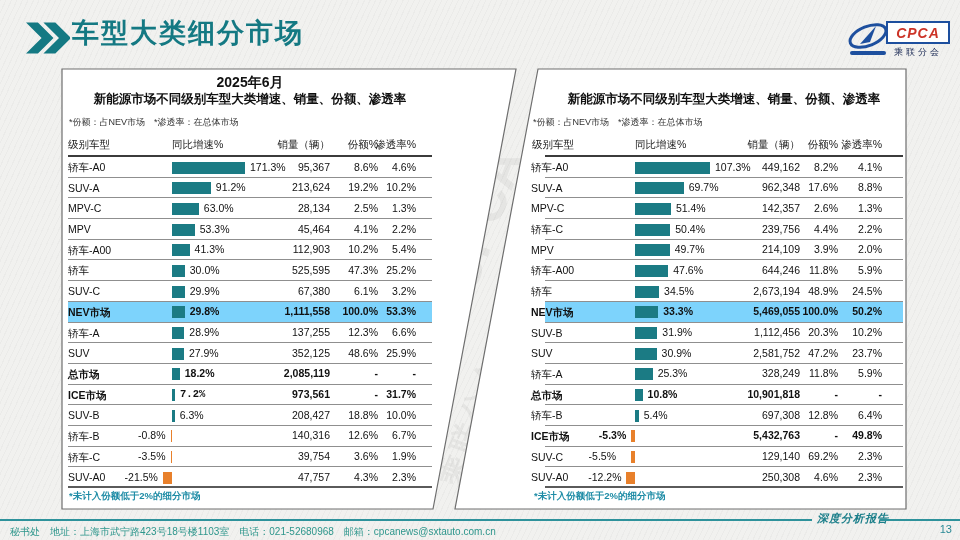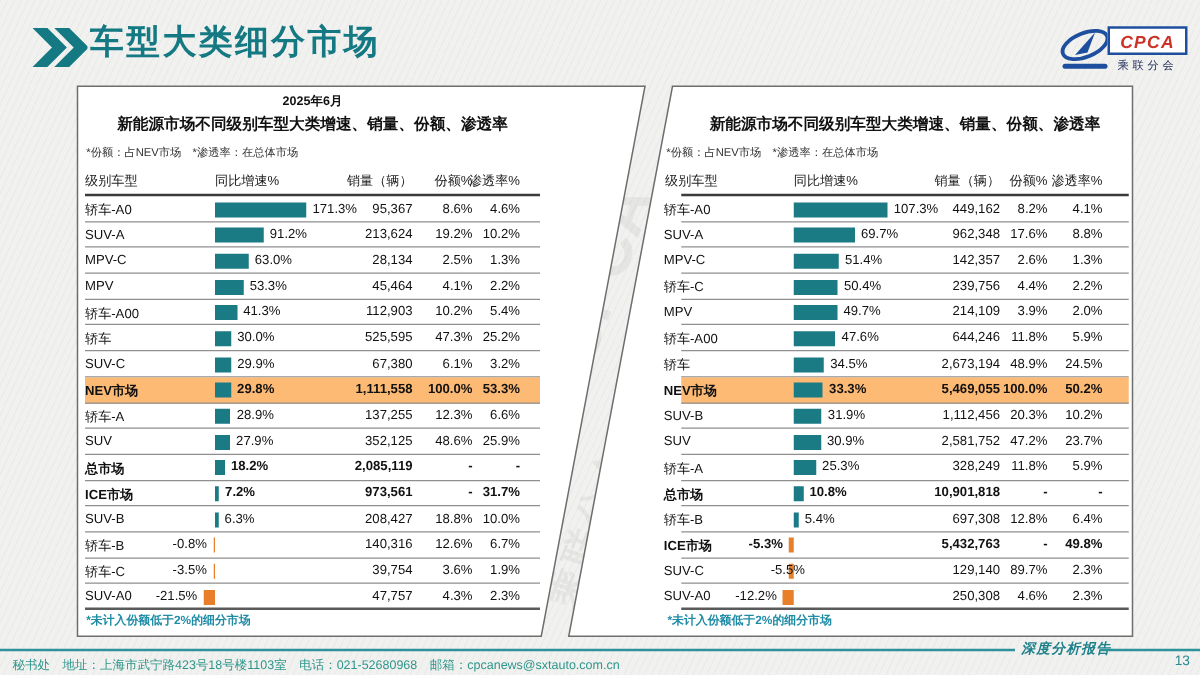--- a/index.html
+++ b/index.html
@@ -22,35 +22,35 @@
   .logo-name{position:absolute;left:38px;top:30px;width:64px;text-align:center;font-size:9px;color:#1b2a55;letter-spacing:3px;white-space:nowrap;}
   
   .wm{position:absolute;color:rgba(90,90,90,0.08);font-weight:800;transform:rotate(-70deg);white-space:nowrap;}
   #wm1{left:408px;top:190px;font-size:52px;}
   #wm2{left:404px;top:400px;font-size:30px;letter-spacing:4px;}
   
   #panel-shapes{position:absolute;left:0;top:0;}
   .panel-content{position:absolute;top:69px;height:440px;color:#111;}
   #panelL{left:68px;width:364px;}
   #panelR{left:545px;width:358px;}
-  .ptitle{position:absolute;top:5px;left:0;right:0;text-align:center;font-size:10px;font-weight:700;}
+  .ptitle{position:absolute;top:5px;left:0;right:0;text-align:center;font-size:14px;font-weight:700;}
   .psub{position:absolute;top:22px;left:0;right:0;text-align:center;font-size:12.5px;font-weight:700;}
   .pnote{position:absolute;top:47px;left:1px;font-size:9px;color:#333;}
   #panelR .pnote{left:-12px;}
   .phead{position:absolute;top:64px;left:0;right:0;height:22px;border-bottom:2px solid #3b3b3b;font-size:10.5px;color:#1a1a1a;}
   .phead span{position:absolute;top:5px;white-space:nowrap;}
   #panelL .h-label{left:0px;}        #panelR .h-label{left:-13px;}
   #panelL .h-growth{left:104px;}     #panelR .h-growth{left:90px;}
   #panelL .h-sales{right:102px;}     #panelR .h-sales{right:103px;}
   #panelL .h-share{right:54px;}      #panelR .h-share{right:65px;}
   #panelL .h-pen{right:16px;}        #panelR .h-pen{right:21px;}
   .rows{position:absolute;top:88px;left:0;right:0;}
   .trow{position:relative;height:20.7px;box-sizing:border-box;border-bottom:1.5px solid #8f8f8f;font-size:10.5px;}
   .trow:last-child{border-bottom:2px solid #5a5a5a;}
-  .trow.hl{background:#fdba74;}
+  .trow.hl{background:#7dd3fc;}
   .trow.bold{font-weight:700;}
   .lab{position:absolute;top:4px;text-align:left;white-space:nowrap;}
   .bar{position:absolute;top:4.5px;height:12px;}
   .gval{position:absolute;top:3.5px;white-space:nowrap;}
   .num{position:absolute;top:3.5px;text-align:right;white-space:nowrap;}
   .pfoot{position:absolute;top:421px;left:1px;font-size:9.5px;font-weight:700;color:#1E8CA6;}
   #panelR .pfoot{left:-11px;}
   
   .f-line1{position:absolute;left:0;top:519px;width:812px;height:2px;background:#2e929b;}
   .f-line2{position:absolute;left:880px;top:519px;width:80px;height:2px;background:#2e929b;}
@@ -186,21 +186,21 @@
         <span class="lab" style="left: 0px; width: 86px;">总市场</span>
         <span class="bar" style="width: 7.75598px; background: rgb(27, 123, 132); left: 104px;"></span>
         <span class="gval" style="left: 116.756px;">18.2%</span>
         <span class="num sales" style="right: 102px;">2,085,119</span>
         <span class="num share" style="right: 54px;">-</span>
         <span class="num pen" style="right: 16px;">-</span>
       </div>
       <div class="trow bold">
         <span class="lab" style="left: 0px; width: 86px;">ICE市场</span>
         <span class="bar" style="width: 3.0683px; background: rgb(27, 123, 132); left: 104px;"></span>
-        <span class="gval" style="left: 112.068px;">7.2%</span>
+        <span class="gval" style="left: 112.068px; font-family: Liberation Mono, monospace;">7.2%</span>
         <span class="num sales" style="right: 102px;">973,561</span>
         <span class="num share" style="right: 54px;">-</span>
         <span class="num pen" style="right: 16px;">31.7%</span>
       </div>
       <div class="trow">
         <span class="lab" style="left: 0px; width: 86px;">SUV-B</span>
         <span class="bar" style="width: 2.68476px; background: rgb(27, 123, 132); left: 104px;"></span>
         <span class="gval" style="left: 111.685px;">6.3%</span>
         <span class="num sales" style="right: 102px;">208,427</span>
         <span class="num share" style="right: 54px;">18.8%</span>
@@ -353,23 +353,23 @@
         <span class="lab" style="left: -14px; width: 86px;">ICE市场</span>
         <span class="bar" style="width: 3.70457px; background: rgb(232, 128, 43); left: 86.2954px;"></span>
         <span class="gval" style="right: 276.705px;">-5.3%</span>
         <span class="num sales" style="right: 103px;">5,432,763</span>
         <span class="num share" style="right: 65px;">-</span>
         <span class="num pen" style="right: 21px;">49.8%</span>
       </div>
       <div class="trow">
         <span class="lab" style="left: -14px; width: 86px;">SUV-C</span>
         <span class="bar" style="width: 3.84436px; background: rgb(232, 128, 43); left: 86.1556px;"></span>
-        <span class="gval" style="right: 259px;">-5.5%</span>
+        <span class="gval" style="right: 287px;">-5.5%</span>
         <span class="num sales" style="right: 103px;">129,140</span>
-        <span class="num share" style="right: 65px;">89.7%</span>
+        <span class="num share" style="right: 65px;">69.2%</span>
         <span class="num pen" style="right: 21px;">2.3%</span>
       </div>
       <div class="trow">
         <span class="lab" style="left: -14px; width: 86px;">SUV-A0</span>
         <span class="bar" style="width: 8.52749px; background: rgb(232, 128, 43); left: 81.4725px;"></span>
         <span class="gval" style="right: 281.527px;">-12.2%</span>
         <span class="num sales" style="right: 103px;">250,308</span>
         <span class="num share" style="right: 65px;">4.6%</span>
         <span class="num pen" style="right: 21px;">2.3%</span>
       </div>

